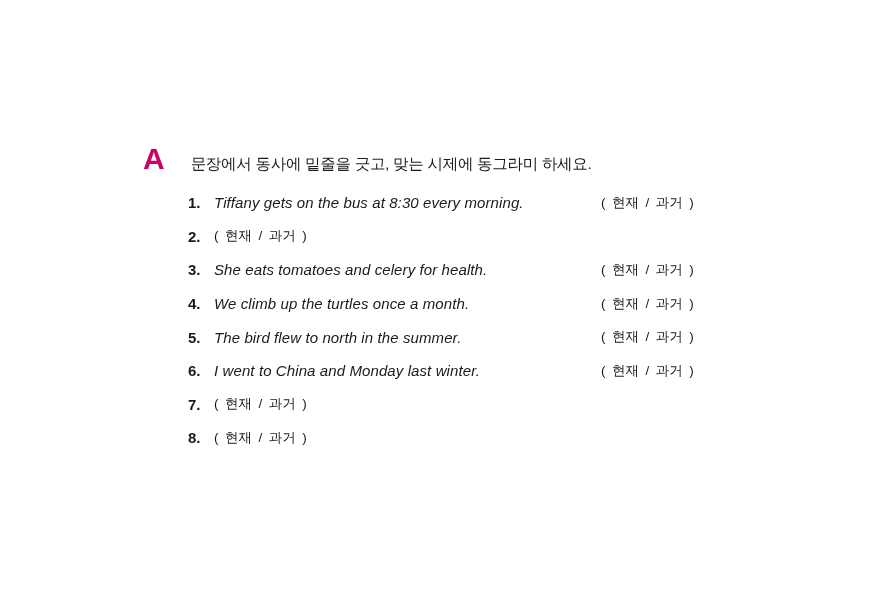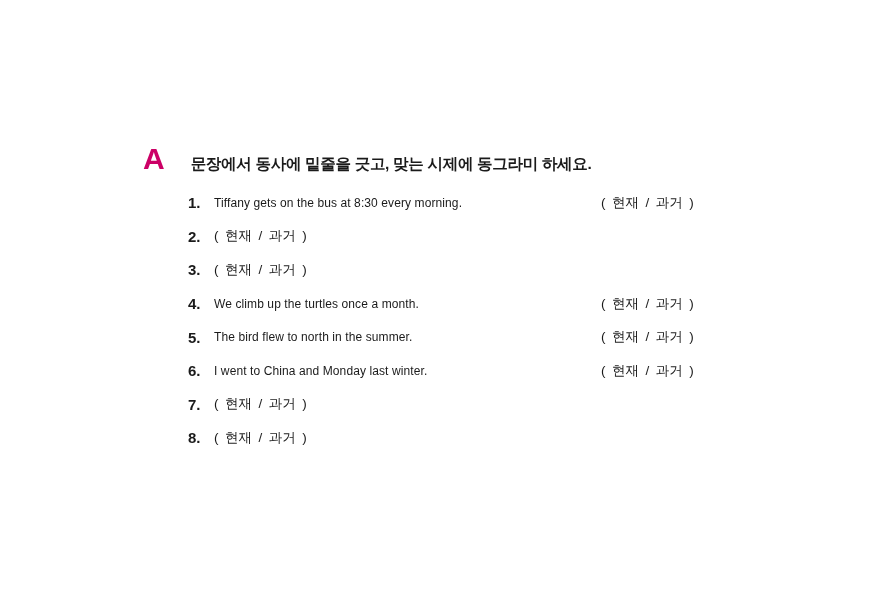--- a/index.html
+++ b/index.html
@@ -20,21 +20,21 @@
     align-items: baseline;
   }
   .section-label {
     font-size: 30px;
     font-weight: bold;
     line-height: 1;
   }
   .instruction {
     margin-left: 26px;
     font-size: 15.5px;
-    font-weight: bold;
+    font-weight: normal;
     letter-spacing: -0.3px;
     white-space: nowrap;
   }
   .items {
     position: absolute;
     left: 188px;
     top: 186px;
   }
   .row {
     display: flex;
@@ -43,23 +43,24 @@
   }
   .num {
     width: 26px;
     flex: 0 0 26px;
     font-weight: bold;
     font-size: 15px;
   }
   .sentence {
     width: 387px;
     flex: 0 0 387px;
-    font-size: 12px;
+    font-size: 15px;
     letter-spacing: 0.1px;
     white-space: nowrap;
+    font-style: italic;
   }
   .choices {
     display: inline-flex;
     gap: 6.5px;
     font-size: 13.5px;
     white-space: nowrap;
     align-items: baseline;
   }
 </style>
 </head>
@@ -92,20 +93,21 @@
         <span>(</span>
         <span>현재</span>
         <span>/</span>
         <span>과거</span>
         <span>)</span>
       </span>
     </div>
 
     <div class="row">
       <span class="num">3.</span>
+      <span class="sentence">She eats tomatoes and celery for health.</span>
       <span class="choices">
         <span>(</span>
         <span>현재</span>
         <span>/</span>
         <span>과거</span>
         <span>)</span>
       </span>
     </div>
 
     <div class="row">

